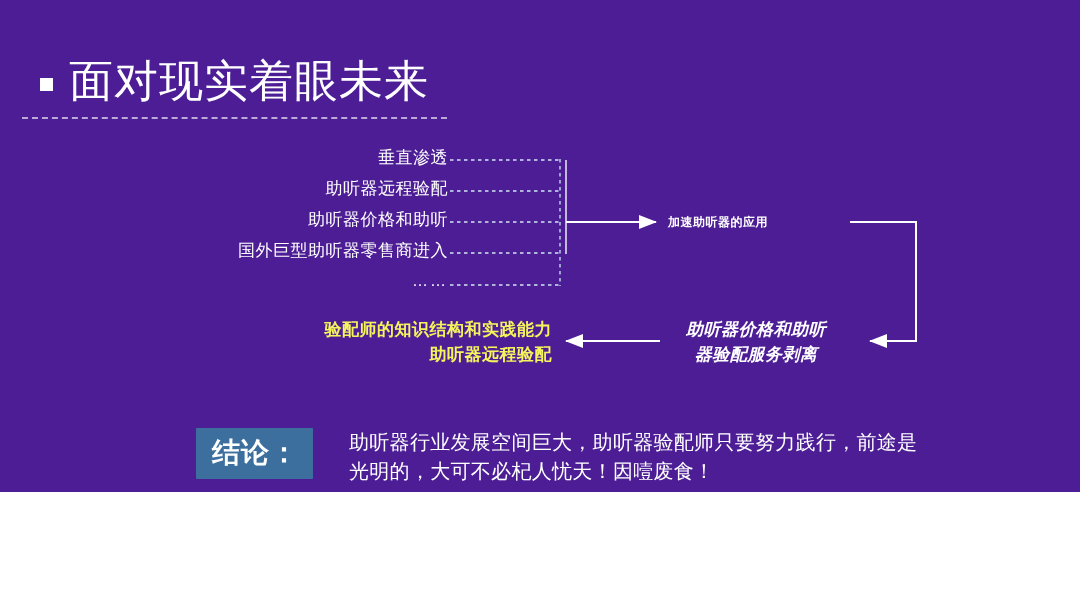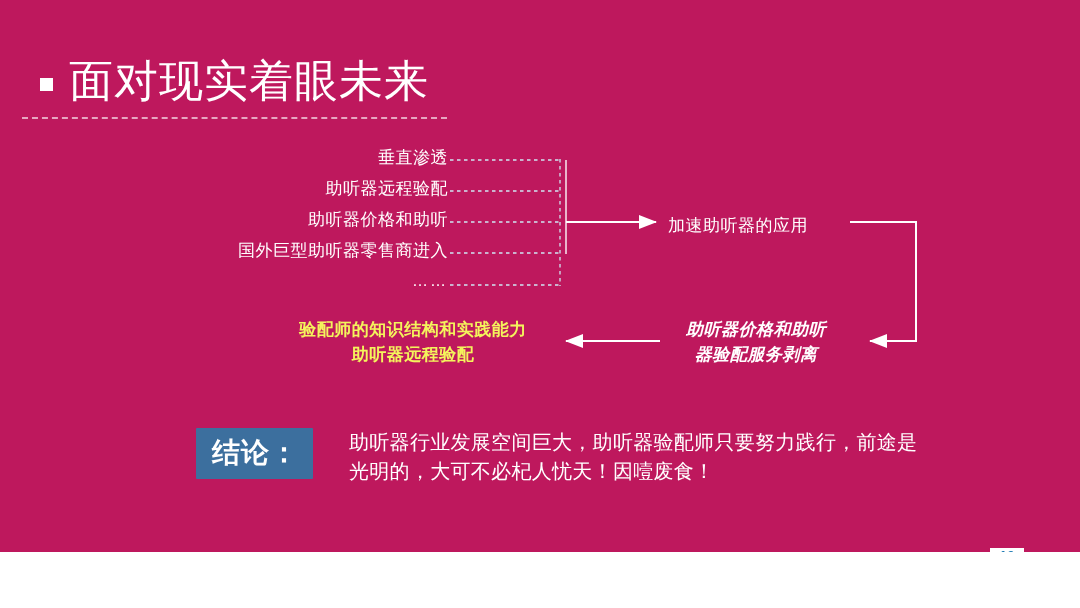--- a/index.html
+++ b/index.html
@@ -8,22 +8,22 @@
   }
   body {
     width: 1080px;
     height: 608px;
     overflow: hidden;
     font-family: "Liberation Sans", "DejaVu Sans", sans-serif;
   }
   #slide {
     position: relative;
     width: 1080px;
-    height: 552px;
-    background: #be185d;
+    height: 492px;
+    background: #4c1d95;
     overflow: hidden;
   }
 
   
   #title-row {
     position: absolute;
     left: 40px;
     top: 58px;
     display: flex;
     align-items: center;
@@ -87,22 +87,22 @@
     font-size: 16px;
     letter-spacing: 2px;
     margin-bottom: 0;
   }
 
   #node-top {
     position: absolute;
     left: 668px;
     top: 214px;
     color: #ffffff;
-    font-size: 17px;
-    font-weight: normal;
+    font-size: 12px;
+    font-weight: bold;
     letter-spacing: 0.5px;
     white-space: nowrap;
   }
   #node-bottom {
     position: absolute;
     left: 668px;
     top: 318px;
     width: 176px;
     color: #ffffff;
     font-size: 17px;
@@ -115,21 +115,21 @@
   #node-yellow {
     position: absolute;
     left: 274px;
     top: 318px;
     width: 278px;
     color: #f4f45c;
     font-size: 17px;
     font-weight: bold;
     letter-spacing: 0.5px;
     line-height: 1.45;
-    text-align: center;
+    text-align: right;
   }
 
   
   #conclusion {
     position: absolute;
     left: 196px;
     top: 428px;
     display: flex;
     align-items: flex-start;
   }

